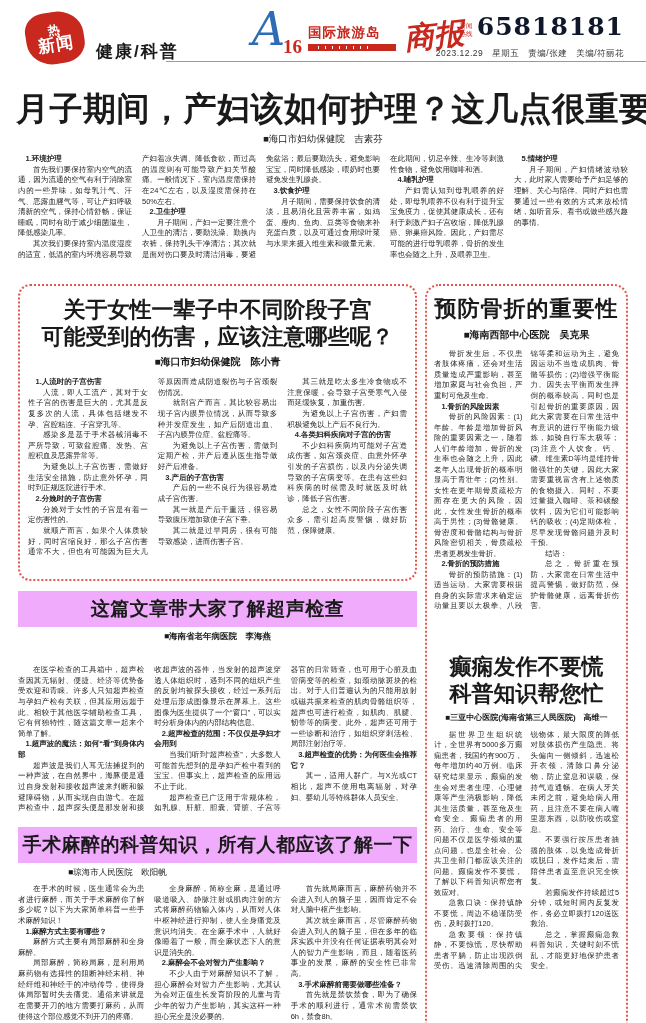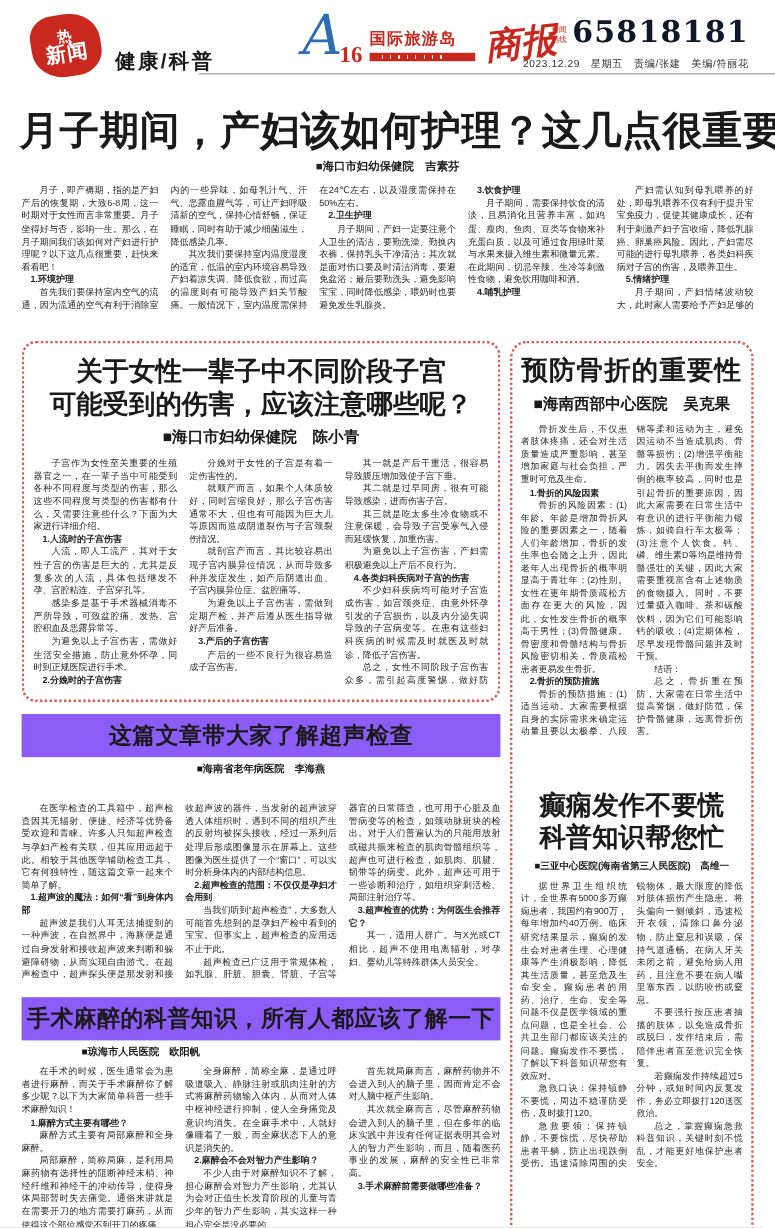--- a/index.html
+++ b/index.html
@@ -26,39 +26,39 @@
   .masthead-top{font-size:13.5px;font-weight:bold;color:#c8281e;letter-spacing:1px;white-space:nowrap;}
   .masthead-bar{margin-top:2px;width:88px;height:7px;background:#c8281e;
     background-image:repeating-linear-gradient(90deg,transparent 0 6px,#ffffff 6px 7px);background-size:60px 3px;background-repeat:no-repeat;background-position:4px 2px;}
   .masthead-script{position:absolute;left:96px;top:-8px;font-family:"DejaVu Serif",serif;font-style:italic;font-weight:bold;font-size:30px;color:#c8281e;transform:rotate(-6deg);white-space:nowrap;}
   .hotline{position:absolute;right:22px;top:14px;text-align:right;}
   .hotline-label{display:inline-block;vertical-align:top;font-size:6.5px;color:#c8281e;line-height:1.2;text-align:left;margin-top:8px;}
   .hotline-number{display:inline-block;font-family:"DejaVu Serif",serif;font-weight:bold;font-size:25px;color:#0f172a;line-height:1;letter-spacing:1px;}
   .date-line{position:absolute;right:22px;top:48px;font-size:8.5px;color:#333;letter-spacing:0.5px;}
   
   .lead-title{margin:6px 16px 0;text-align:center;font-size:33px;font-weight:bold;letter-spacing:0.5px;line-height:1.15;white-space:nowrap;}
-  .byline{text-align:center;font-size:9.5px;font-weight:bold;color:#222;margin-top:5px;}
+  .byline{text-align:center;font-size:9.5px;font-weight:normal;color:#222;margin-top:5px;}
   .body-text{font-size:7.5px;line-height:1.42;text-align:justify;color:#262626;overflow:hidden;}
   .para{text-indent:2em;}
   .sub{font-weight:bold;text-indent:1em;}
   .lead-body{margin:8px 18px 0;height:116px;column-count:5;column-gap:10px;}
   
   .main{display:flex;gap:8px;margin:14px 18px 0;}
   .left-col{width:399px;border-bottom:2px dotted #e2574d;padding-bottom:8px;}
   .right-col{width:203px;border:2px dotted #e2574d;border-radius:14px;padding:8px 7px;box-sizing:border-box;}
   
   .uterus-box{border:2px dotted #e2574d;border-radius:12px;padding:10px 8px 6px;margin-bottom:10px;}
   .uterus-title{text-align:center;font-size:22px;font-weight:bold;line-height:1.25;}
-  .small-byline{text-align:center;font-size:13px;font-weight:bold;margin-top:4px;}
+  .small-byline{text-align:center;font-size:10px;font-weight:bold;margin-top:4px;}
   .uterus-body{margin-top:8px;height:196px;column-count:3;column-gap:10px;}
   
-  .bar-title{background:#8b5cf6;text-align:center;font-size:19px;font-weight:bold;padding:5px 0;letter-spacing:0.5px;}
+  .bar-title{background:#f0abfc;text-align:center;font-size:19px;font-weight:bold;padding:5px 0;letter-spacing:0.5px;}
   .ultra-byline{text-align:center;font-size:8.5px;font-weight:bold;margin-top:4px;}
   .ultra-body{margin-top:22px;height:152px;column-count:3;column-gap:10px;}
-  .anes-byline{text-align:left;font-size:8.5px;font-weight:bold;margin:4px 0 0 6px;padding-left:44px;}
+  .anes-byline{text-align:left;font-size:8.5px;font-weight:normal;margin:4px 0 0 6px;padding-left:44px;}
   .anes-body{margin-top:5px;height:142px;column-count:3;column-gap:10px;}
   .anes-block{margin-top:10px;}
   
   .fracture-title{text-align:center;font-size:22px;font-weight:bold;letter-spacing:1px;}
   .fracture-body{margin-top:7px;height:292px;column-count:2;column-gap:8px;font-size:7.4px;}
   .epi-title{text-align:center;font-size:22px;font-weight:bold;line-height:1.25;margin-top:12px;}
   .epi-byline{text-align:center;font-size:8px;font-weight:bold;margin-top:4px;white-space:nowrap;}
   .epi-body{margin-top:7px;height:300px;column-count:2;column-gap:8px;font-size:7.4px;}
 </style>
 </head>
@@ -87,47 +87,45 @@
       </span>
       <span class="hotline-number">65818181</span>
     </div>
     <div class="date-line">2023.12.29　星期五　责编/张建　美编/符丽花</div>
   </div>
 
   <div>
     <div class="lead-title">月子期间，产妇该如何护理？这几点很重要</div>
     <div class="byline">■海口市妇幼保健院　吉素芬</div>
     <div class="lead-body body-text">
-        <div class="para">月子，即产褥期，指的是产妇产后的恢复期，大致6-8周，这一时期对于女性而言非常重要。月子坐得好与否，影响一生。那么，在月子期间我们该如何对产妇进行护理呢？以下这几点很重要，赶快来看看吧！</div>
         <div class="sub">1.环境护理</div>
         <div class="para">首先我们要保持室内空气的流通，因为流通的空气有利于消除室内的一些异味，如母乳汁气、汗气、恶露血腥气等，可让产妇呼吸清新的空气，保持心情舒畅，保证睡眠，同时有助于减少细菌滋生，降低感染几率。</div>
         <div class="para">其次我们要保持室内温度湿度的适宜，低温的室内环境容易导致产妇着凉失调、降低食欲，而过高的温度则有可能导致产妇关节酸痛。一般情况下，室内温度需保持在24℃左右，以及湿度需保持在50%左右。</div>
         <div class="sub">2.卫生护理</div>
         <div class="para">月子期间，产妇一定要注意个人卫生的清洁，要勤洗澡、勤换内衣裤，保持乳头干净清洁；其次就是面对伤口要及时清洁消毒，要避免盆浴；最后要勤洗头，避免影响宝宝，同时降低感染，喂奶时也要避免发生乳腺炎。</div>
         <div class="sub">3.饮食护理</div>
         <div class="para">月子期间，需要保持饮食的清淡，且易消化且营养丰富，如鸡蛋、瘦肉、鱼肉、豆类等食物来补充蛋白质，以及可通过食用绿叶菜与水果来摄入维生素和微量元素。在此期间，切忌辛辣、生冷等刺激性食物，避免饮用咖啡和酒。</div>
         <div class="sub">4.哺乳护理</div>
-        <div class="para">产妇需认知到母乳喂养的好处，即母乳喂养不仅有利于提升宝宝免疫力，促使其健康成长，还有利于刺激产妇子宫收缩，降低乳腺癌、卵巢癌风险。因此，产妇需尽可能的进行母乳喂养，各类妇科疾病对子宫的伤害，及喂养卫生。</div>
+        <div class="para">产妇需认知到母乳喂养的好处，即母乳喂养不仅有利于提升宝宝免疫力，促使其健康成长，还有利于刺激产妇子宫收缩，降低乳腺癌、卵巢癌风险。因此，产妇需尽可能的进行母乳喂养，骨折的发生率也会随之上升，及喂养卫生。</div>
         <div class="sub">5.情绪护理</div>
         <div class="para">月子期间，产妇情绪波动较大，此时家人需要给予产妇足够的理解、关心与陪伴。同时产妇也需要通过一些有效的方式来放松情绪，如听音乐、看书或做些感兴趣的事情。</div>
       </div>
   </div>
 
   <div class="main">
 
     <div class="left-col">
 
       <div class="uterus-box">
         <div class="uterus-title">
           <div>关于女性一辈子中不同阶段子宫</div>
           <div>可能受到的伤害，应该注意哪些呢？</div>
         </div>
         <div class="small-byline">■海口市妇幼保健院　陈小青</div>
         <div class="uterus-body body-text">
-            <div class="para">子宫作为女性至关重要的生殖器官之一，在一辈子当中可能受到各种不同程度与类型的伤害，那么这些不同程度与类型的伤害都有什么，又需要注意些什么？下面为大家进行详细介绍。</div>
             <div class="sub">1.人流时的子宫伤害</div>
             <div class="para">人流，即人工流产，其对于女性子宫的伤害是巨大的，尤其是反复多次的人流，具体包括继发不孕、宫腔粘连、子宫穿孔等。</div>
             <div class="para">感染多是基于手术器械消毒不严所导致，可致盆腔痛、发热、宫腔积血及恶露异常等。</div>
             <div class="para">为避免以上子宫伤害，需做好生活安全措施，防止意外怀孕，同时到正规医院进行手术。</div>
             <div class="sub">2.分娩时的子宫伤害</div>
             <div class="para">分娩对于女性的子宫是有着一定伤害性的。</div>
             <div class="para">就顺产而言，如果个人体质较好，同时宫缩良好，那么子宫伤害通常不大，但也有可能因为巨大儿等原因而造成阴道裂伤与子宫颈裂伤情况。</div>
             <div class="para">就剖宫产而言，其比较容易出现子宫内膜异位情况，从而导致多种并发症发生，如产后阴道出血、子宫内膜异位症、盆腔痛等。</div>
             <div class="para">为避免以上子宫伤害，需做到定期产检，并产后遵从医生指导做好产后准备。</div>
             <div class="sub">3.产后的子宫伤害</div>
@@ -164,20 +162,21 @@
             <div class="para">在手术的时候，医生通常会为患者进行麻醉，而关于手术麻醉你了解多少呢？以下为大家简单科普一些手术麻醉知识！</div>
             <div class="sub">1.麻醉方式主要有哪些？</div>
             <div class="para">麻醉方式主要有局部麻醉和全身麻醉。</div>
             <div class="para">局部麻醉，简称局麻，是利用局麻药物有选择性的阻断神经末梢、神经纤维和神经干的冲动传导，使得身体局部暂时失去痛觉。通俗来讲就是在需要开刀的地方需要打麻药，从而使得这个部位感觉不到开刀的疼痛。</div>
             <div class="para">全身麻醉，简称全麻，是通过呼吸道吸入、静脉注射或肌肉注射的方式将麻醉药物输入体内，从而对人体中枢神经进行抑制，使人全身痛觉及意识均消失。在全麻手术中，人就好像睡着了一般，而全麻状态下人的意识是消失的。</div>
             <div class="sub">2.麻醉会不会对智力产生影响？</div>
             <div class="para">不少人由于对麻醉知识不了解，担心麻醉会对智力产生影响，尤其认为会对正值生长发育阶段的儿童与青少年的智力产生影响，其实这样一种担心完全是没必要的。</div>
             <div class="para">首先就局麻而言，麻醉药物并不会进入到人的脑子里，因而肯定不会对人脑中枢产生影响。</div>
             <div class="para">其次就全麻而言，尽管麻醉药物会进入到人的脑子里，但在多年的临床实践中并没有任何证据表明其会对人的智力产生影响，而且，随着医药事业的发展，麻醉的安全性已非常高。</div>
             <div class="sub">3.手术麻醉前需要做哪些准备？</div>
+            <div class="para">首先就是禁饮禁食，即为了确保手术的顺利进行，通常术前需禁饮6h，禁食8h。</div>
           </div>
       </div>
 
     </div>
 
     <div class="right-col">
 
       <div>
         <div class="fracture-title">预防骨折的重要性</div>
         <div class="small-byline">■海南西部中心医院　吴克果</div>

